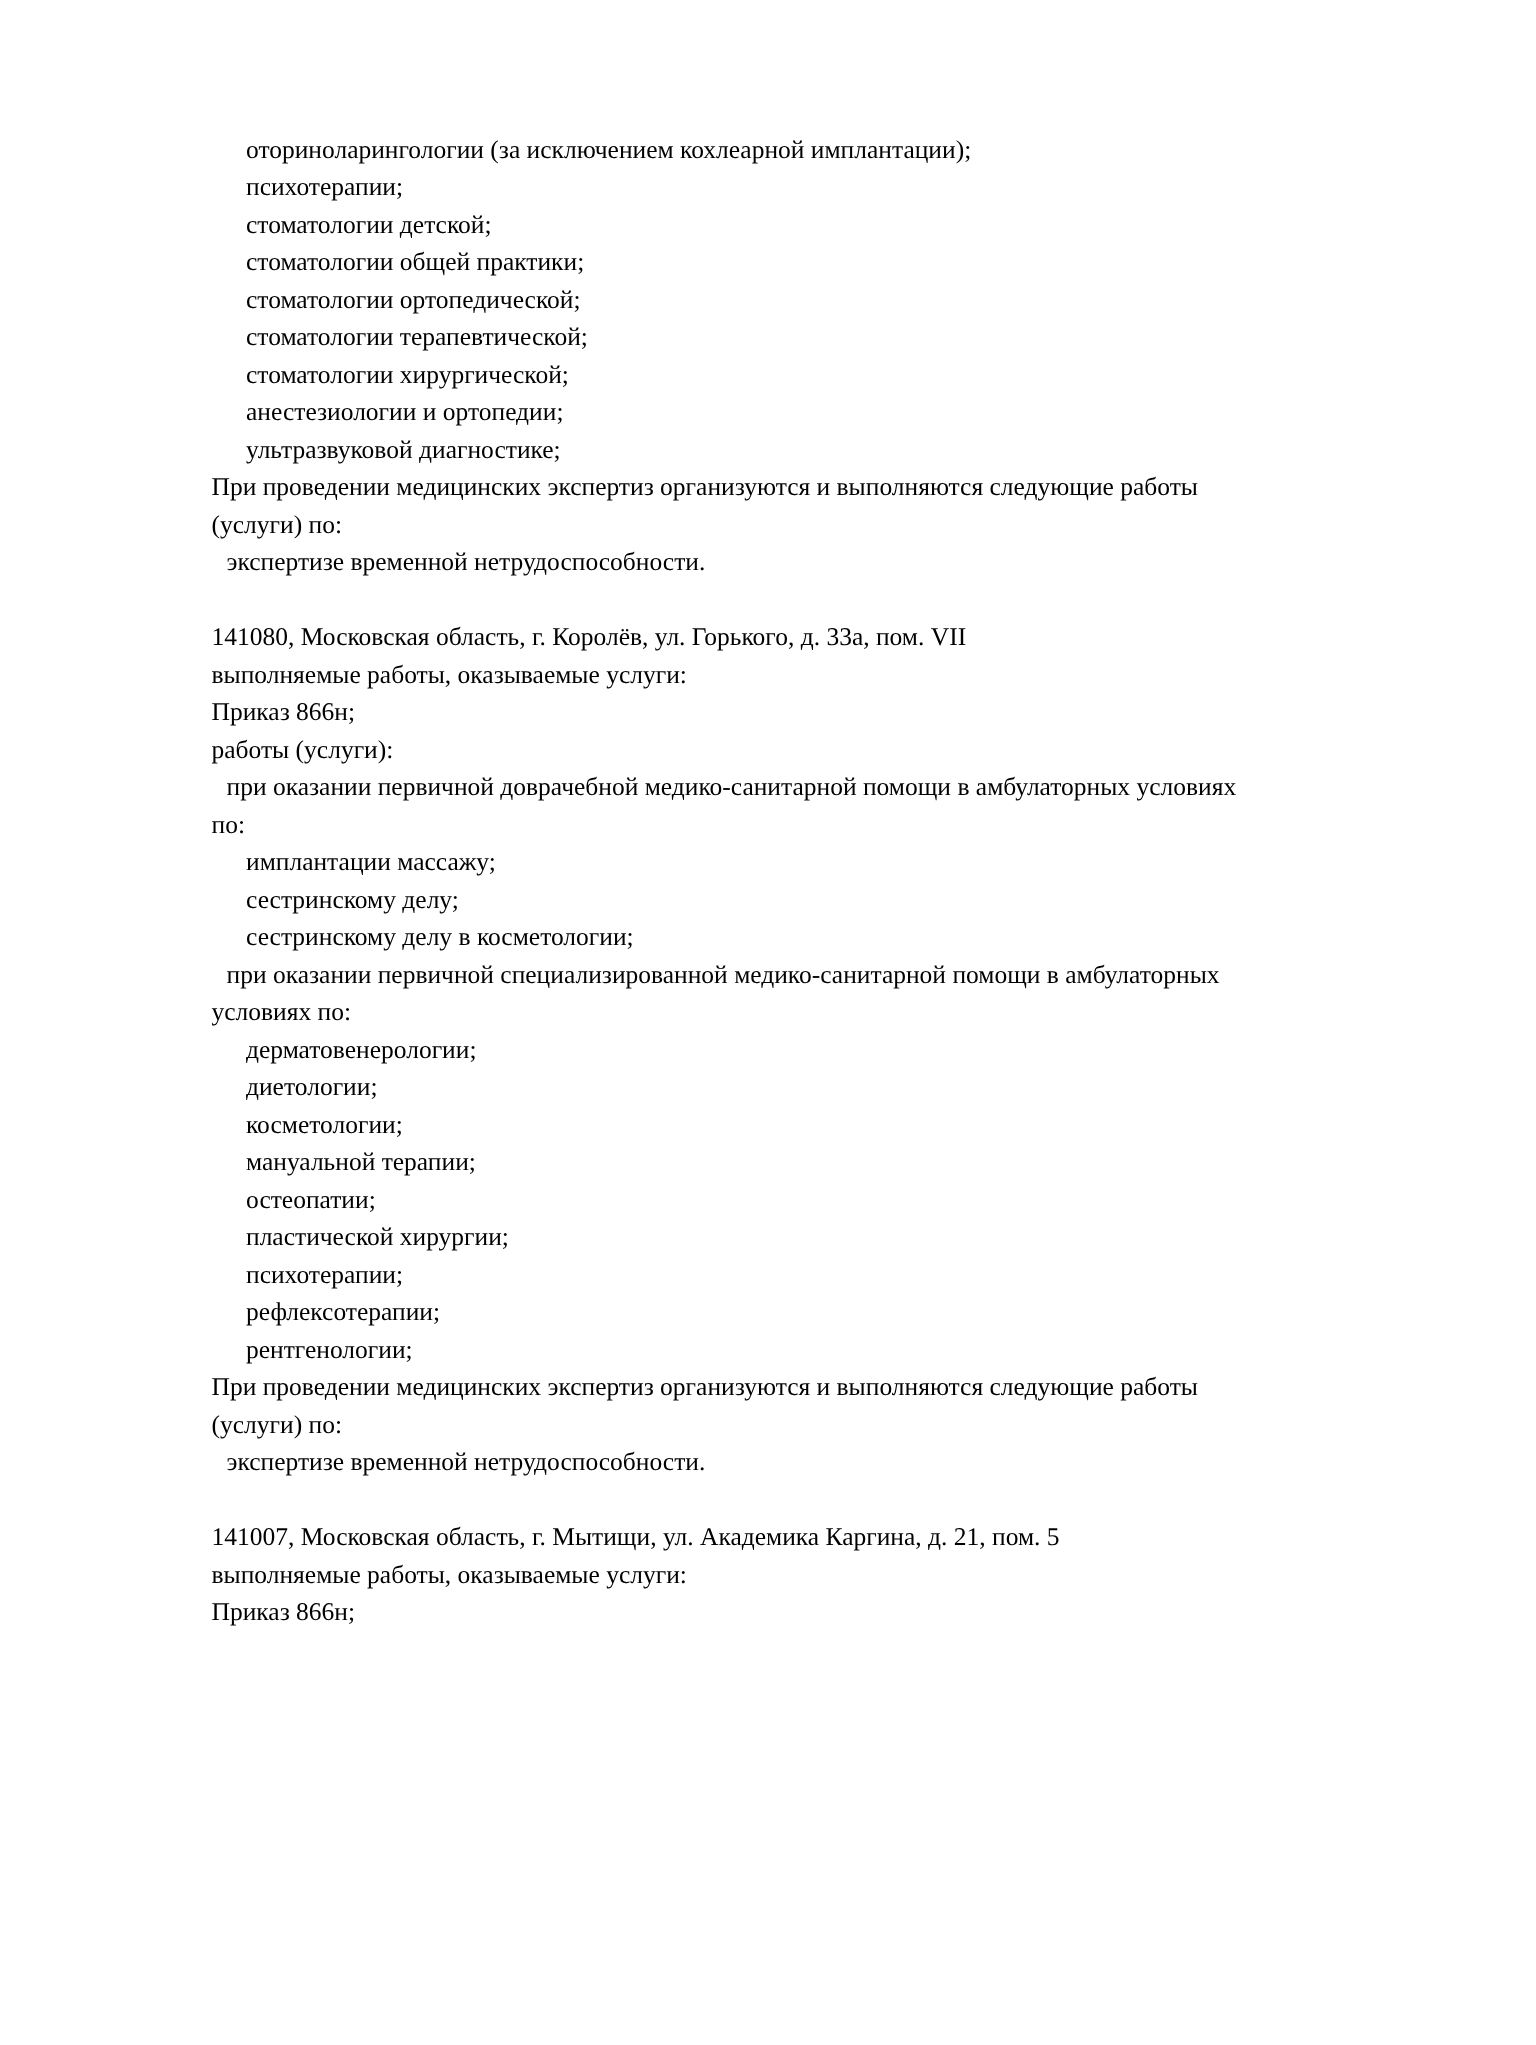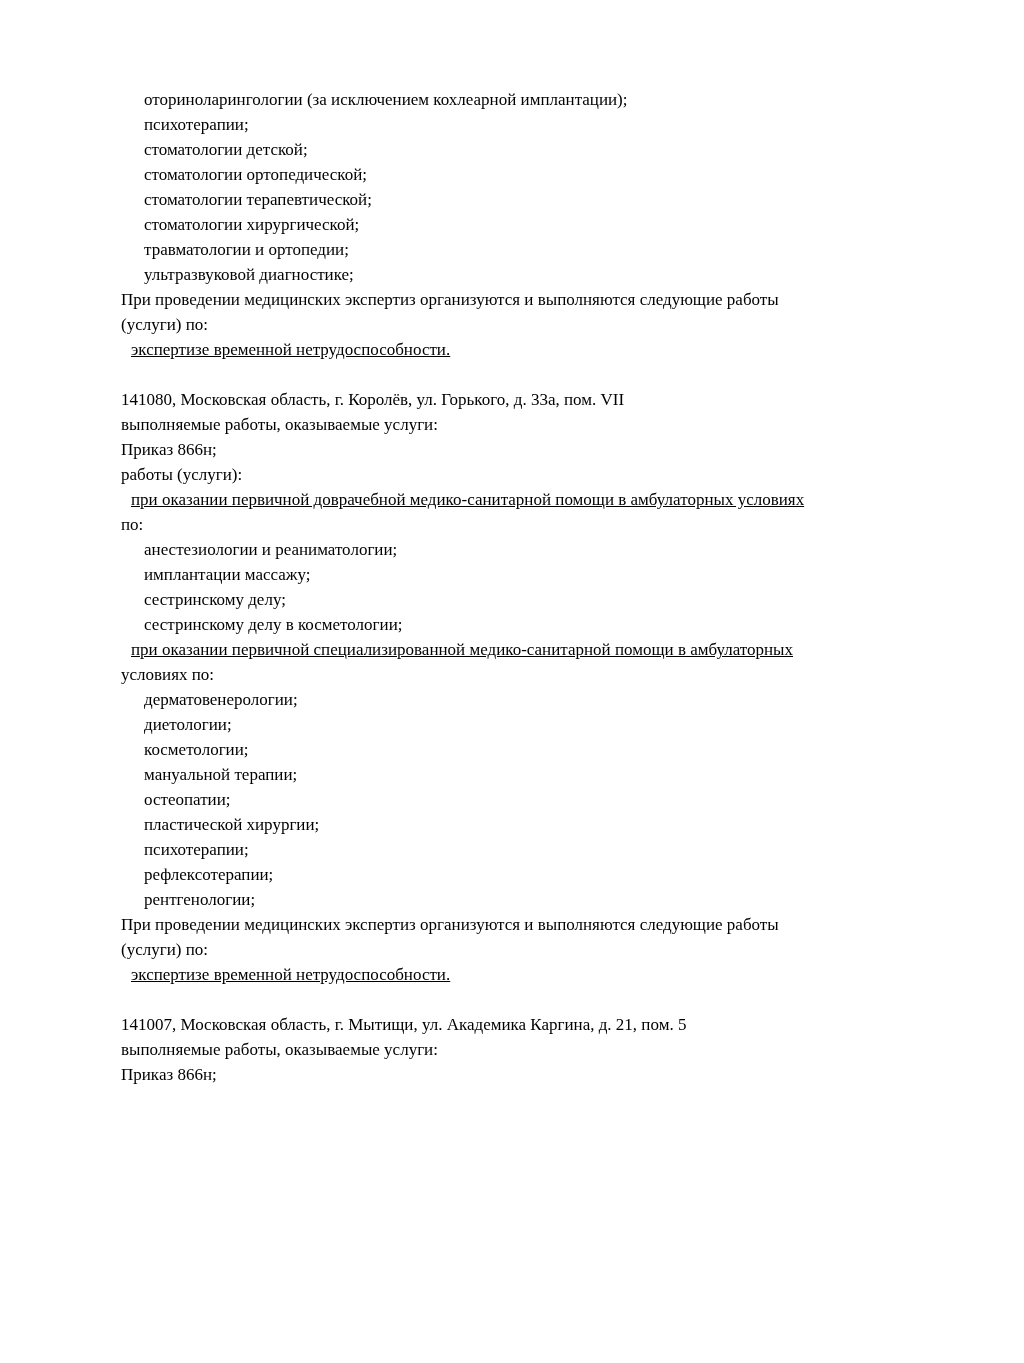--- a/index.html
+++ b/index.html
@@ -20,49 +20,50 @@
     position: absolute;
     top: 87px;
     left: 121px;
     right: 40px;
     font-size: 17px;
     line-height: 25px;
   }
   .line {
     white-space: pre;
     min-height: 25px;
+    margin-left: 20px;
   }
   .indent-0 { padding-left: 0; }
-  .indent-1 { padding-left: 10px; text-decoration: underline; }
+  .indent-1 { padding-left: 10px; }
   .indent-2 { padding-left: 23px; }
 </style>
 </head>
 <body>
 
 <div class="page">
   <div class="doc-body" id="doc-body">
       <div class="line indent-2">оториноларингологии (за исключением кохлеарной имплантации);</div>
       <div class="line indent-2">психотерапии;</div>
       <div class="line indent-2">стоматологии детской;</div>
+      <div class="line indent-2">стоматологии общей практики;</div>
       <div class="line indent-2">стоматологии ортопедической;</div>
       <div class="line indent-2">стоматологии терапевтической;</div>
       <div class="line indent-2">стоматологии хирургической;</div>
-      <div class="line indent-2">травматологии и ортопедии;</div>
+      <div class="line indent-2">анестезиологии и ортопедии;</div>
       <div class="line indent-2">ультразвуковой диагностике;</div>
       <div class="line indent-0">При проведении медицинских экспертиз организуются и выполняются следующие работы</div>
       <div class="line indent-0">(услуги) по:</div>
       <div class="line indent-1">экспертизе временной нетрудоспособности.</div>
       <div class="line indent-0">&nbsp;</div>
       <div class="line indent-0">141080, Московская область, г. Королёв, ул. Горького, д. 33а, пом. VII</div>
       <div class="line indent-0">выполняемые работы, оказываемые услуги:</div>
       <div class="line indent-0">Приказ 866н;</div>
       <div class="line indent-0">работы (услуги):</div>
       <div class="line indent-1">при оказании первичной доврачебной медико-санитарной помощи в амбулаторных условиях</div>
       <div class="line indent-0">по:</div>
-      <div class="line indent-2">анестезиологии и реаниматологии;</div>
       <div class="line indent-2">имплантации массажу;</div>
       <div class="line indent-2">сестринскому делу;</div>
       <div class="line indent-2">сестринскому делу в косметологии;</div>
       <div class="line indent-1">при оказании первичной специализированной медико-санитарной помощи в амбулаторных</div>
       <div class="line indent-0">условиях по:</div>
       <div class="line indent-2">дерматовенерологии;</div>
       <div class="line indent-2">диетологии;</div>
       <div class="line indent-2">косметологии;</div>
       <div class="line indent-2">мануальной терапии;</div>
       <div class="line indent-2">остеопатии;</div>

